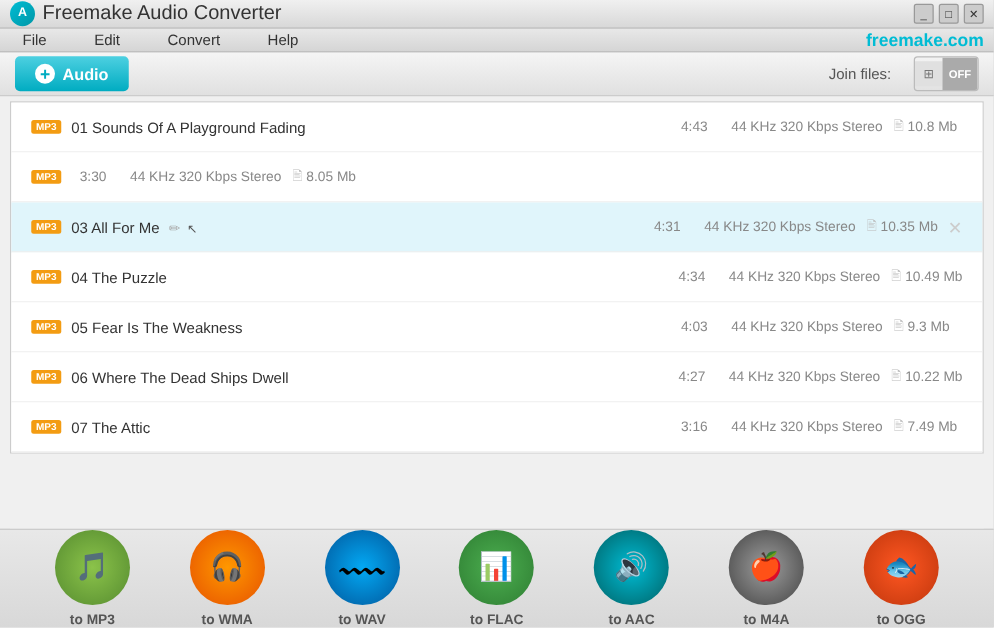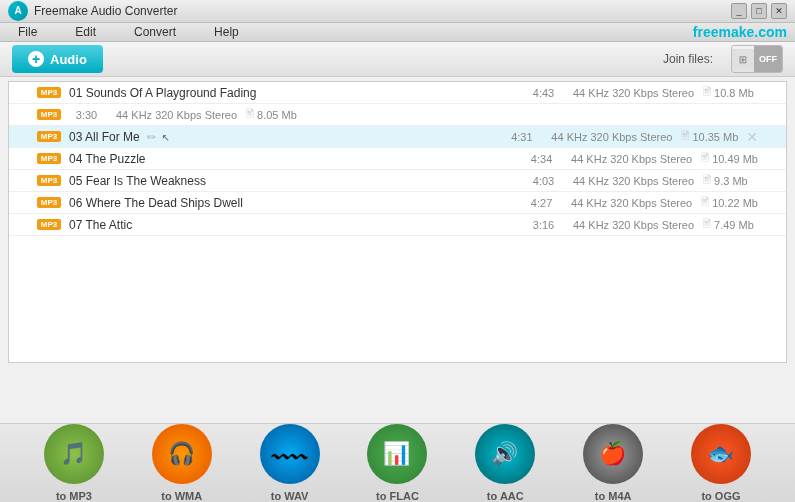--- a/index.html
+++ b/index.html
@@ -16,21 +16,21 @@
       border-bottom: 1px solid #bbb;
     }
     .title-bar-left { display: flex; align-items: center; gap: 6px; }
     .title-logo {
       width: 20px; height: 20px;
       background: linear-gradient(135deg, #00bcd4, #0097a7);
       border-radius: 50%;
       display: flex; align-items: center; justify-content: center;
       color: white; font-weight: bold; font-size: 10px;
     }
-    .title-text { font-size: 12px; color: #333; }
+    .title-text { font-size: 16px; color: #333; }
     .title-controls { display: flex; gap: 4px; }
     .title-btn {
       width: 16px; height: 16px;
       background: #ccc;
       border: 1px solid #999;
       border-radius: 2px;
       display: flex; align-items: center; justify-content: center;
       font-size: 9px; color: #333; cursor: pointer;
     }
 
@@ -95,23 +95,23 @@
       display: flex; align-items: center; justify-content: center;
       font-size: 10px; color: #777;
     }
     .toggle-off {
       background: #aaa; color: white; font-size: 9px; font-weight: bold;
       padding: 13px 5px; height: 20px; display: flex; align-items: center;
     }
     .file-row {
       display: flex;
       align-items: center;
-      padding: 6px 28px;
+      padding: 6px 16px;
       border-bottom: 1px solid #eee;
-      height: 22px;
+      height: 40px;
       background: white;
     }
     .file-row.active { background: #e0f5fb; }
     .mp3-badge {
       background: #f39c12;
       color: white;
       font-size: 8px;
       font-weight: bold;
       padding: 1px 3px;
       border-radius: 2px;

